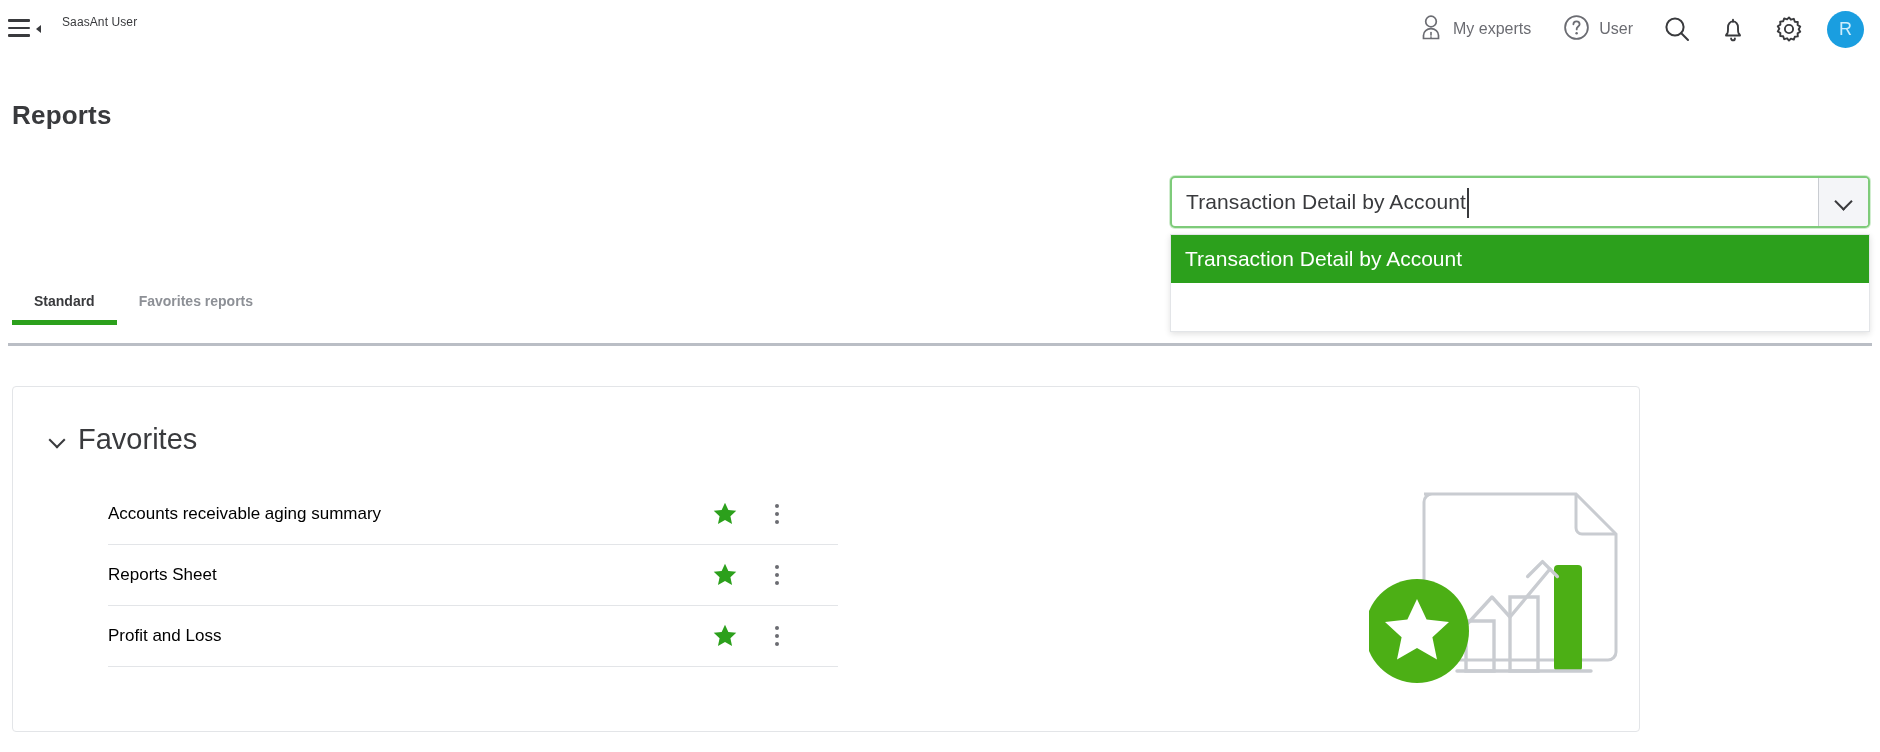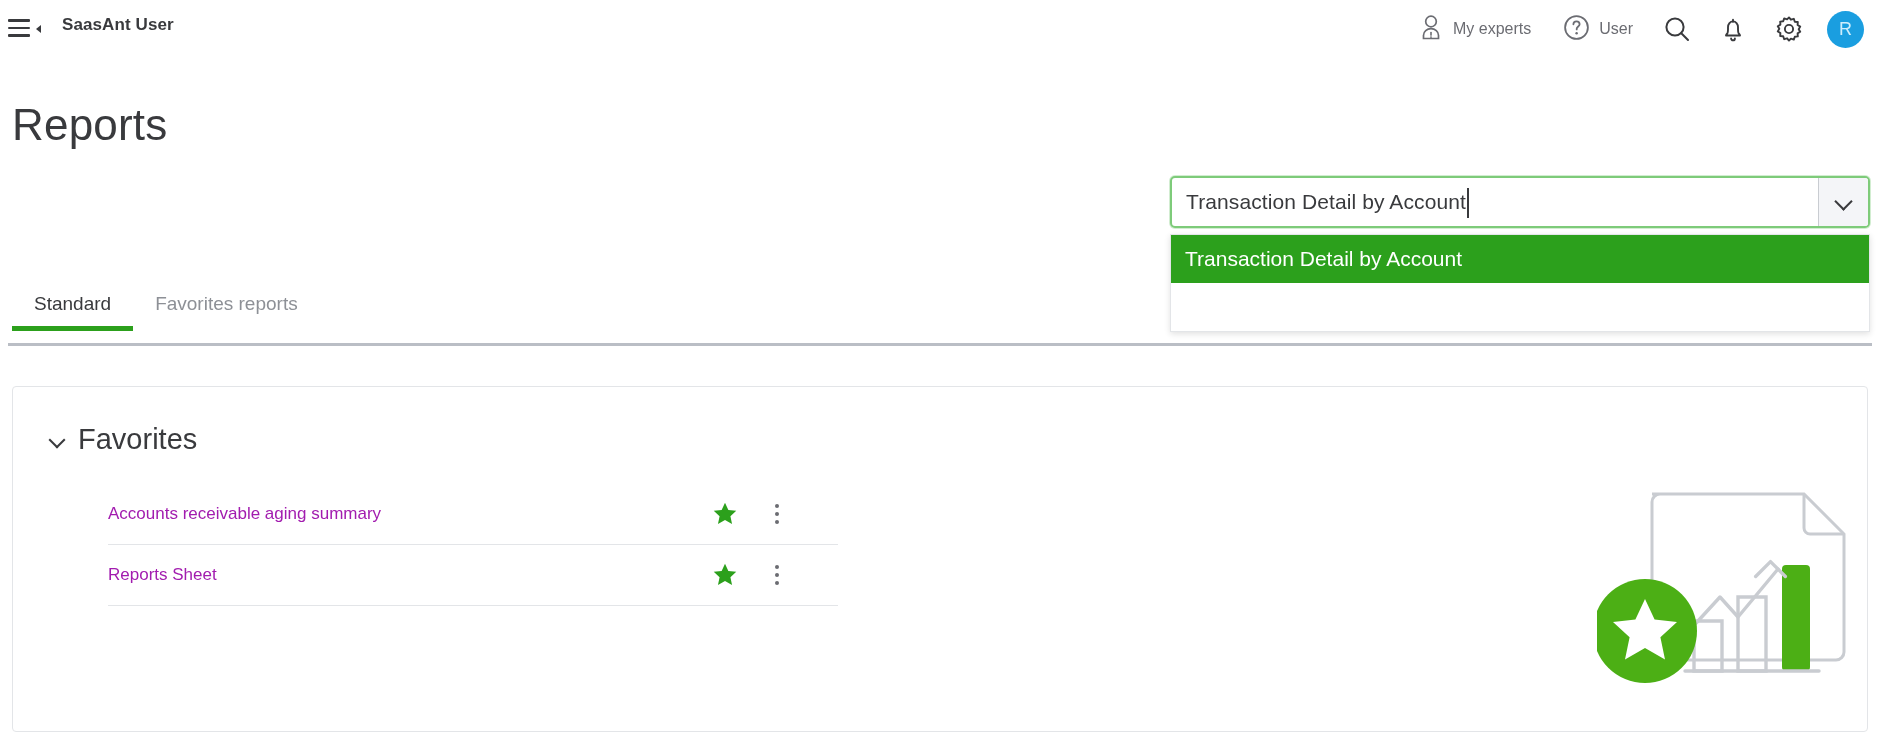--- a/index.html
+++ b/index.html
@@ -28,21 +28,21 @@
   .hamburger .bar { width: 22px; height: 2.5px; background: #393a3d; border-radius: 1px; }
   .hamburger .caret {
     position: absolute; right: 1px; top: 11px;
     width: 0; height: 0;
     border-top: 4px solid transparent;
     border-bottom: 4px solid transparent;
     border-right: 5px solid #393a3d;
   }
   .company-name {
     position: absolute; left: 62px; top: 15px;
-    font-size: 17px; font-weight: bold; color: #393a3d; letter-spacing: .1px;
+    font-size: 12px; font-weight: normal; color: #393a3d; letter-spacing: .1px;
   }
   .header-right {
     position: absolute; right: 14px; top: 0; height: 58px;
     display: flex; align-items: center; gap: 0;
   }
   .hdr-item {
     display: flex; align-items: center; gap: 9px;
     padding: 0 16px; height: 58px; cursor: pointer; color: #6b6c72;
   }
   .hdr-item .lbl { font-size: 16px; color: #6b6c72; }
@@ -54,47 +54,47 @@
     width: 37px; height: 37px; border-radius: 50%;
     background: #1a9ee0; color: #cfeefc;
     display: flex; align-items: center; justify-content: center;
     font-size: 18px; font-weight: 400; margin-left: 10px; margin-right: 2px;
     cursor: pointer;
   }
 
   
   .page-title {
     position: absolute; left: 12px; top: 100px;
-    font-size: 44px; font-weight: 400; color: #393a3d; letter-spacing: .2px;
+    font-size: 26px; font-weight: 700; color: #393a3d; letter-spacing: .2px;
   }
 
   
   .tabs-wrap {
     position: absolute; left: 0; top: 283px; width: 1880px; height: 64px;
   }
   .tabs-underline {
     position: absolute; left: 8px; top: 60px; width: 1864px; height: 3px;
     background: #babec5;
   }
   .tabs {
     position: absolute; left: 12px; top: 0; display: flex; align-items: flex-start;
   }
   .tab {
     padding: 10px 22px 16px 22px;
-    font-size: 19px; color: #8d9096; cursor: pointer; position: relative;
+    font-size: 14px; color: #8d9096; cursor: pointer; position: relative; font-weight: bold;
   }
   .tab.active { color: #393a3d; }
   .tab.active::after {
     content: ""; position: absolute; left: 0; right: 0; bottom: 0;
     height: 5px; background: #2ca01c;
   }
 
   
   .card {
-    position: absolute; left: 12px; top: 386px; width: 1856px; height: 346px;
+    position: absolute; left: 12px; top: 386px; width: 1628px; height: 346px;
     background: #ffffff; border: 1px solid #e3e5e8; border-radius: 4px;
     overflow: hidden;
   }
   .fav-header {
     position: absolute; left: 36px; top: 36px;
     display: flex; align-items: center; gap: 12px; cursor: pointer;
   }
   .chev {
     width: 17px; height: 17px; position: relative; flex: none;
   }
@@ -106,21 +106,21 @@
   }
   .fav-title { font-size: 29px; font-weight: 300; color: #393a3d; }
 
   .rows { position: absolute; left: 95px; top: 97px; width: 730px; }
   .row {
     position: relative; height: 61px;
     display: flex; align-items: center;
     border-bottom: 1px solid #e3e5e8;
   }
   .row-label {
-    font-size: 17px; color: #a21caf; cursor: pointer;
+    font-size: 17px; color: #000000; cursor: pointer;
   }
   .row-actions {
     position: absolute; right: 50px; top: 50%; transform: translateY(-50%);
     display: flex; align-items: center; gap: 28px;
   }
   .star { width: 26px; height: 26px; cursor: pointer; display:block; }
   .kebab {
     width: 22px; height: 26px; display: flex; flex-direction: column;
     align-items: center; justify-content: center; gap: 4px; cursor: pointer;
   }
@@ -289,20 +289,35 @@
               </svg>
           </span>
           <span class="kebab">
             <i></i>
             <i></i>
             <i></i>
           </span>
         </span>
       </div>
 
+      <div class="row">
+        <span class="row-label">Profit and Loss</span>
+        <span class="row-actions">
+          <span class="star">
+            <svg class="star" viewBox="0 0 24 24">
+                <path d="M12 1.6l3.1 6.7 7.3.8-5.4 4.9 1.5 7.2-6.5-3.7-6.5 3.7 1.5-7.2L1.6 9.1l7.3-.8z" fill="#2ca01c"></path>
+              </svg>
+          </span>
+          <span class="kebab">
+            <i></i>
+            <i></i>
+            <i></i>
+          </span>
+        </span>
+      </div>
 
     </div>
 
     <div class="illo">
       <svg width="270" height="250" viewBox="0 0 270 250" fill="none">
 
         <path d="M55 13h152l40 40v118a8 8 0 0 1-8 8H63a8 8 0 0 1-8-8V21a8 8 0 0 1 8-8z" stroke="#c9ccd1" stroke-width="3" fill="none"></path>
         <path d="M207 13v34a6 6 0 0 0 6 6h34" stroke="#c9ccd1" stroke-width="3" fill="none"></path>
 
         <path d="M97 140h28v50H97z" stroke="#c9ccd1" stroke-width="3.4" fill="none"></path>

